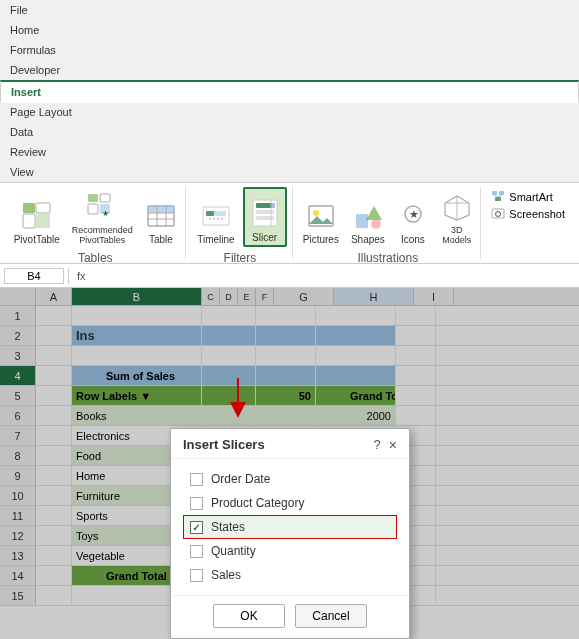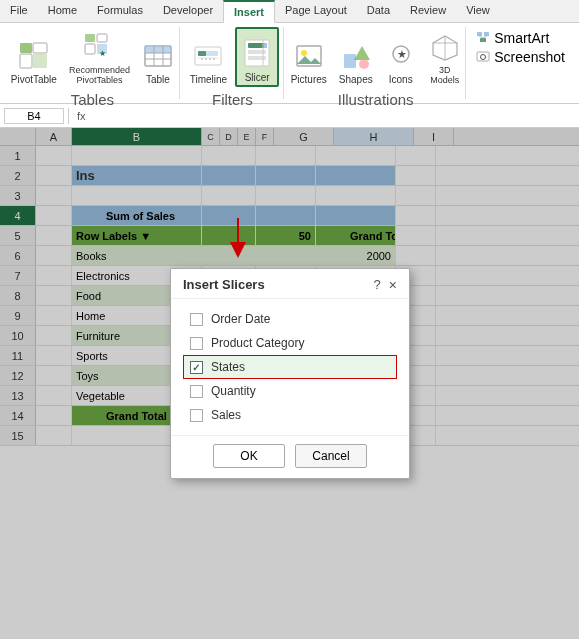--- a/index.html
+++ b/index.html
@@ -1,27 +1,27 @@
 <!DOCTYPE html>
 <html><head>
   <meta charset="utf-8">
   <style>
     * { box-sizing: border-box; margin: 0; padding: 0; }
     body { font-family: 'Segoe UI', Arial, sans-serif; font-size: 12px; background: #fff; width: 579px; height: 639px; overflow: hidden; }
 
     
     .ribbon { background: #fff; border-bottom: 1px solid #ccc; }
-    .ribbon-tabs { display: flex; background: #f0f0f0; border-bottom: 1px solid #ccc; }
+    .ribbon-tabs { display: flex; background: #f0f0f0; border-bottom: 1px solid #ccc; flex-direction: column; }
     .ribbon-tab { padding: 4px 10px; font-size: 11px; cursor: pointer; color: #333; border-right: none; }
     .ribbon-tab.active { background: #fff; color: #217346; border-top: 2px solid #217346; border-left: 1px solid #ccc; border-right: 1px solid #ccc; border-bottom: 1px solid #fff; margin-bottom: -1px; font-weight: 600; }
 
     .ribbon-content { display: flex; align-items: stretch; padding: 4px 6px; gap: 2px; background: #fff; height: 80px; }
     .ribbon-group { display: flex; flex-direction: column; align-items: center; border-right: 1px solid #ddd; padding: 0 8px; min-width: 60px; }
     .ribbon-group-items { display: flex; align-items: flex-end; gap: 4px; flex: 1; padding-bottom: 2px; }
-    .ribbon-group-label { font-size: 15px; color: #555; padding-top: 2px; white-space: nowrap; }
+    .ribbon-group-label { font-size: 12px; color: #555; padding-top: 2px; white-space: nowrap; }
     .ribbon-btn { display: flex; flex-direction: column; align-items: center; justify-content: flex-end; cursor: pointer; padding: 2px 4px; border-radius: 2px; min-width: 40px; height: 60px; }
     .ribbon-btn-icon { width: 32px; height: 32px; display: flex; align-items: center; justify-content: center; }
     .ribbon-btn-label { font-size: 10px; color: #333; text-align: center; margin-top: 2px; white-space: nowrap; }
 
     .slicer-active-btn { background: #e8f4e8; border: 2px solid #217346 !important; }
 
     
     .formula-bar { display: flex; align-items: center; border-bottom: 1px solid #ccc; padding: 2px 4px; gap: 4px; background: #fff; height: 24px; }
     .cell-ref { width: 60px; border: 1px solid #ccc; padding: 1px 4px; font-size: 11px; text-align: center; }
     .formula-divider { width: 1px; height: 16px; background: #ccc; }
@@ -63,21 +63,21 @@
     .checkmark { color: #217346; font-size: 10px; font-weight: bold; }
     .slicer-label { font-size: 12px; color: #333; }
     .modal-footer { display: flex; justify-content: center; gap: 10px; padding: 8px 12px 10px; border-top: 1px solid #eee; }
     .modal-btn { width: 72px; height: 24px; font-size: 12px; cursor: pointer; border: 1px solid #aaa; background: #f5f5f5; border-radius: 2px; display: flex; align-items: center; justify-content: center; }
     .modal-btn.primary { background: #fff; border-color: #aaa; }
 
     
     .arrow-indicator { position: absolute; top: 90px; left: 228px; z-index: 102; }
 
     .ribbon-side { display: flex; flex-direction: column; gap: 1px; padding: 2px 4px; }
-    .ribbon-side-btn { display: flex; align-items: center; gap: 4px; cursor: pointer; padding: 1px 4px; border-radius: 2px; white-space: nowrap; font-size: 14px; }
+    .ribbon-side-btn { display: flex; align-items: center; gap: 4px; cursor: pointer; padding: 1px 4px; border-radius: 2px; white-space: nowrap; font-size: 11px; }
   </style>
 </head>
 <body>
 
 <div class="ribbon">
   <div class="ribbon-tabs">
     <div class="ribbon-tab">File</div>
     <div class="ribbon-tab">Home</div>
     <div class="ribbon-tab">Formulas</div>
     <div class="ribbon-tab">Developer</div>

